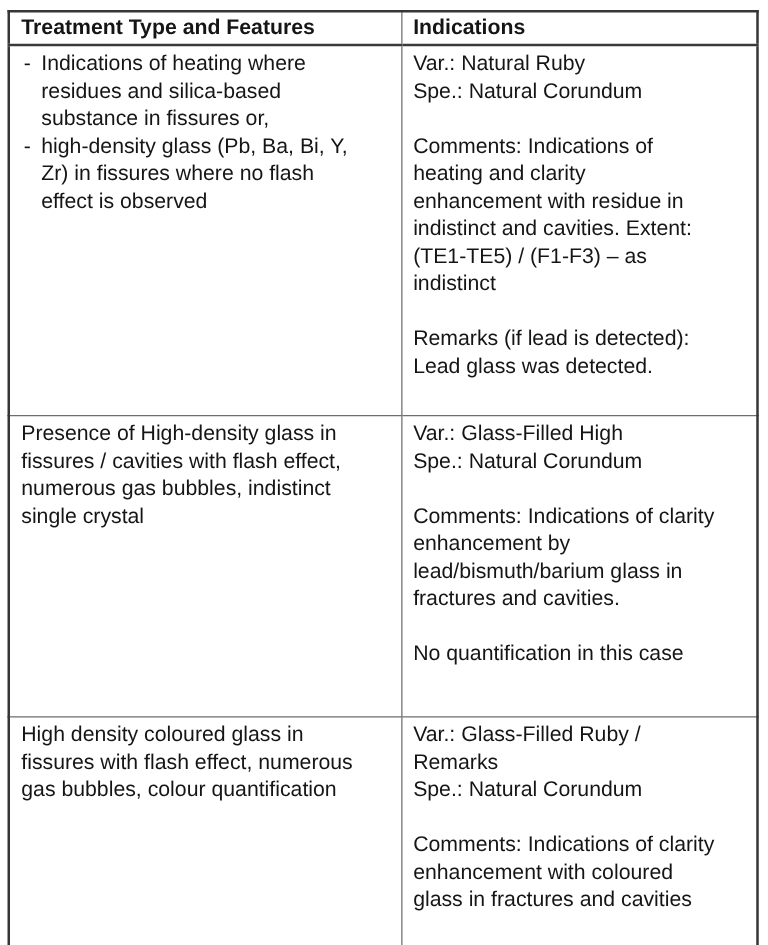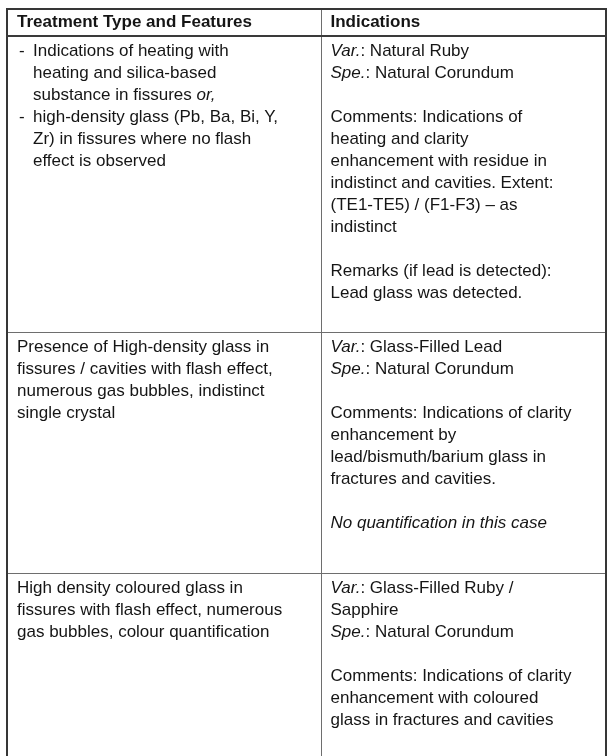--- a/index.html
+++ b/index.html
@@ -41,42 +41,42 @@
     border-bottom: 2px solid #3a3a3a;
     white-space: nowrap;
   }
   tr[data-row="0"] td { height: 268px; }
   tr[data-row="1"] td { height: 213px; }
   tr[data-row="2"] td { height: 206px; }
   .ln { min-height: 22px; }
   .ln.b { position: relative; padding-left: 16px; }
   .ln .dash { position: absolute; left: 2px; top: 0; }
   .ln.ind { padding-left: 16px; }
-  .it { font-style: italic; }
+  .it { }
 </style>
 </head>
 <body>
 
 <div class="table-wrap">
   <table class="treatment">
     <colgroup>
       <col class="c-features">
       <col class="c-description">
     </colgroup>
     <thead>
       <tr>
         <th>Treatment Type and Features</th>
         <th>Indications</th>
       </tr>
     </thead>
     <tbody>
       <tr data-row="0">
         <td>
-            <div class="ln b"><span class="dash">-</span><span>Indications of heating with</span></div>
-            <div class="ln ind"><span>heating and silica-based</span></div>
+            <div class="ln b"><span class="dash">-</span><span>Indications of heating where</span></div>
+            <div class="ln ind"><span>residues and silica-based</span></div>
             <div class="ln ind"><span>substance in fissures </span><span class="it">or,</span></div>
             <div class="ln b"><span class="dash">-</span><span>high-density glass (Pb, Ba, Bi, Y,</span></div>
             <div class="ln ind"><span>Zr) in fissures where no flash</span></div>
             <div class="ln ind"><span>effect is observed</span></div>
           </td>
         <td>
             <div class="ln"><span class="it">Var.</span><span>: Natural Ruby</span></div>
             <div class="ln"><span class="it">Spe.</span><span>: Natural Corundum</span></div>
             <div class="ln blank"></div>
             <div class="ln"><span>Comments: Indications of</span></div>
@@ -91,40 +91,40 @@
           </td>
       </tr>
       <tr data-row="1">
         <td>
             <div class="ln"><span>Presence of High-density glass in</span></div>
             <div class="ln"><span>fissures / cavities with flash effect,</span></div>
             <div class="ln"><span>numerous gas bubbles, indistinct</span></div>
             <div class="ln"><span>single crystal</span></div>
           </td>
         <td>
-            <div class="ln"><span class="it">Var.</span><span>: Glass-Filled Lead</span></div>
+            <div class="ln"><span class="it">Var.</span><span>: Glass-Filled High</span></div>
             <div class="ln"><span class="it">Spe.</span><span>: Natural Corundum</span></div>
             <div class="ln blank"></div>
             <div class="ln"><span>Comments: Indications of clarity</span></div>
             <div class="ln"><span>enhancement by</span></div>
             <div class="ln"><span>lead/bismuth/barium glass in</span></div>
             <div class="ln"><span>fractures and cavities.</span></div>
             <div class="ln blank"></div>
             <div class="ln"><span class="it">No quantification in this case</span></div>
           </td>
       </tr>
       <tr data-row="2">
         <td>
             <div class="ln"><span>High density coloured glass in</span></div>
             <div class="ln"><span>fissures with flash effect, numerous</span></div>
             <div class="ln"><span>gas bubbles, colour quantification</span></div>
           </td>
         <td>
             <div class="ln"><span class="it">Var.</span><span>: Glass-Filled Ruby /</span></div>
-            <div class="ln"><span>Sapphire</span></div>
+            <div class="ln"><span>Remarks</span></div>
             <div class="ln"><span class="it">Spe.</span><span>: Natural Corundum</span></div>
             <div class="ln blank"></div>
             <div class="ln"><span>Comments: Indications of clarity</span></div>
             <div class="ln"><span>enhancement with coloured</span></div>
             <div class="ln"><span>glass in fractures and cavities</span></div>
             <div class="ln blank"></div>
             <div class="ln"><span class="it">No quantification in this case</span></div>
           </td>
       </tr>
     </tbody>

